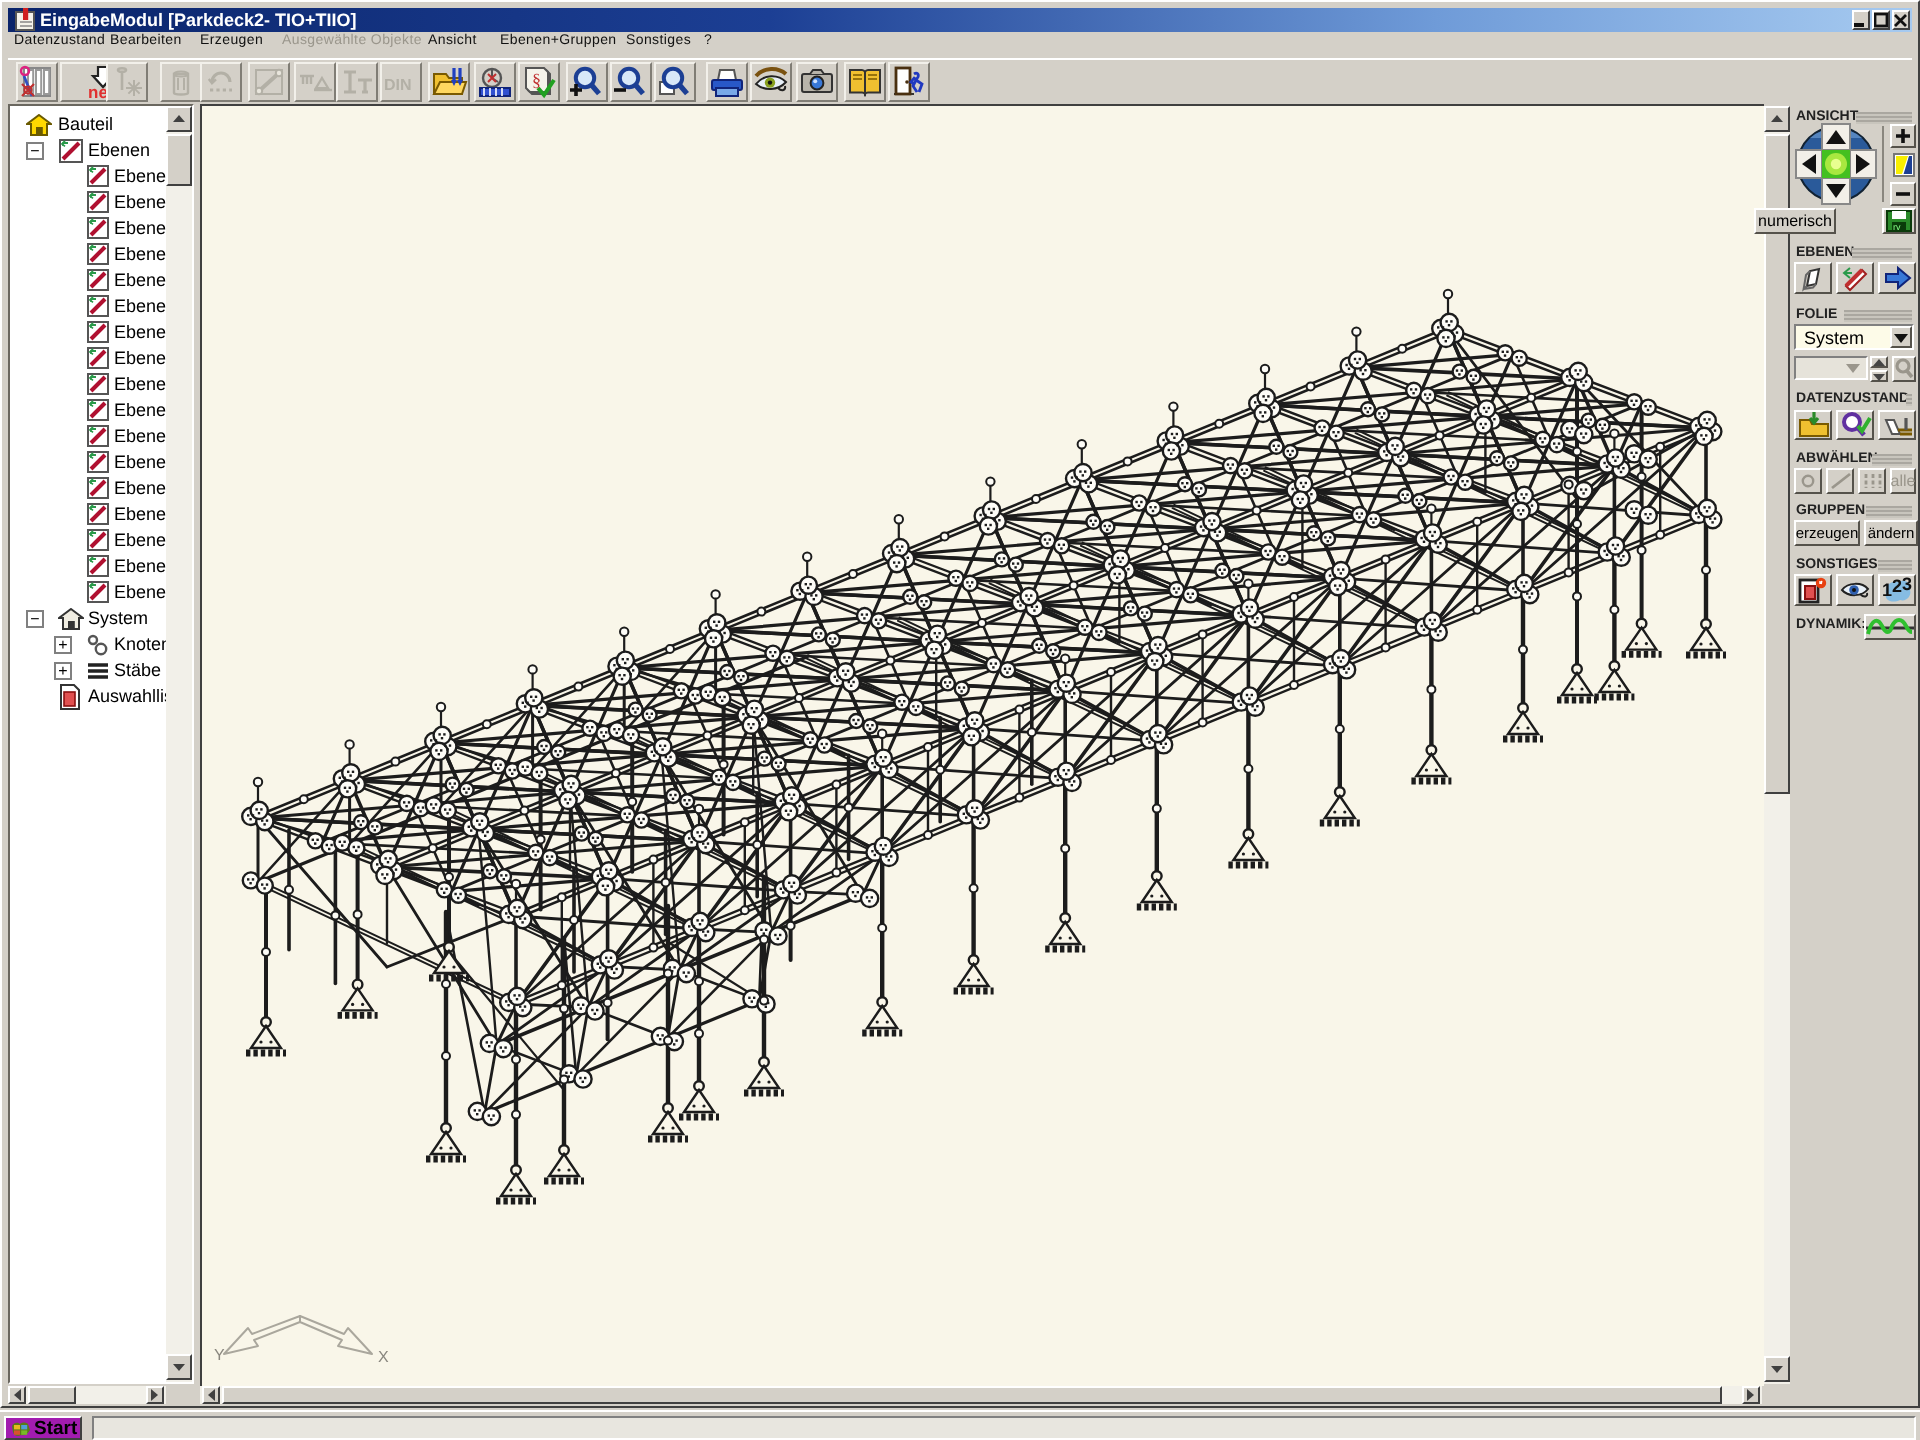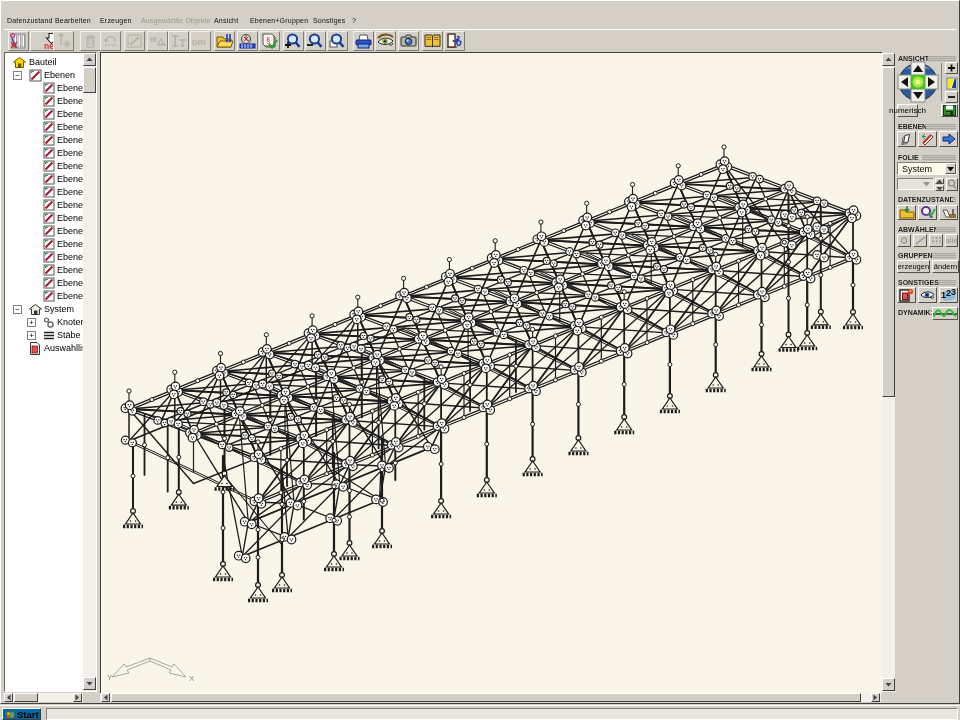--- a/index.html
+++ b/index.html
@@ -27,27 +27,44 @@
   border-right:1px solid #404040; border-bottom:1px solid #404040; }
 #canvas { position:absolute; left:99px; top:51px; width:782px; height:641px; background:#f9f6e9;
   border-top:1.5px solid #404040; border-left:1.5px solid #404040; }
 #rp { position:absolute; left:894px; top:51px; width:63px; height:641px; background:#d4d0c8; font-size:10px; }
 .ph { position:absolute; font-size:7px; font-weight:bold; color:#222; letter-spacing:0; }
 .ribbed { position:absolute; height:6px; background:repeating-linear-gradient(to bottom,#aaa7a0 0,#aaa7a0 1px,#c8c5bd 1px,#c8c5bd 2px); }
 .pbtn { position:absolute; background:#d4d0c8; border-top:1px solid #fff; border-left:1px solid #fff;
   border-right:1px solid #55524b; border-bottom:1px solid #55524b; display:flex; align-items:center; justify-content:center; }
 .vsep { position:absolute; width:1px; background:#8a877f; }
 #taskbar { position:absolute; left:0; top:705px; width:960px; height:15px; background:#d4d0c8; border-top:1px solid #fff; }
-#startbtn { position:absolute; left:2px; top:2px; width:39px; height:12px; background:#0369a1;
+#startbtn { position:absolute; left:2px; top:2px; width:39px; height:12px; background:#a21caf;
   border-top:1px solid #fff; border-left:1px solid #fff; border-right:1px solid #404040; border-bottom:1px solid #404040;
   font-size:9.5px; font-weight:bold; padding-left:14px; line-height:11px; }
 #tray { position:absolute; left:46px; top:2px; right:2px; height:12px; background:#e8e6df; border:1px solid; border-color:#808080 #fff #fff #808080; }
 </style></head>
 <body>
 <div id="win">
+  <div id="title">
+    <svg style="position:absolute;left:3px;top:0px" width="12" height="12">
+        <rect x="1" y="2" width="9" height="9" fill="#f4f2ea" stroke="#555"></rect>
+        <rect x="4.5" y="0" width="2.6" height="6" fill="#d02020"></rect>
+        <path d="M3 7 H9 M3 9 H9" stroke="#888" stroke-width="0.8"></path>
+      </svg>
+    <span class="txt">EingabeModul [Parkdeck2- TIO+TIIO]</span>
+    <div class="tbn" style="right:21px"><svg width="7" height="8">
+          <rect x="0" y="5.5" width="5" height="2" fill="#111"></rect>
+        </svg></div>
+    <div class="tbn" style="right:11px"><svg width="7" height="8">
+          <rect x="0.5" y="1" width="6" height="6" fill="none" stroke="#111" stroke-width="1.4"></rect>
+        </svg></div>
+    <div class="tbn" style="right:1px"><svg width="7" height="8">
+          <path d="M0.5 1.5 L6 7 M6 1.5 L0.5 7" stroke="#111" stroke-width="1.4"></path>
+        </svg></div>
+  </div>
   <div id="menubar">
     <span style="left:3px">Datenzustand</span>
       <span style="left:51px">Bearbeiten</span>
     <span style="left:96px">Erzeugen</span>
       <span style="left:137px;color:#9a968c">Ausgewählte Objekte</span>
     <span style="left:210px">Ansicht</span>
       <span style="left:246px">Ebenen+Gruppen</span>
     <span style="left:309px">Sonstiges</span>
       <span style="left:348px">?</span>
   </div>
@@ -2629,21 +2646,21 @@
 <div style="position:absolute;left:945px;top:75px;width:12px;height:13px"><svg width="12" height="13">
         <rect x="1" y="1" width="10" height="11" fill="#fff" stroke="#777"></rect>
         <path d="M2 2 H8 L5 11 H2 Z" fill="#f8ee00"></path>
         <path d="M8.5 2 L10 2 V11 L5.8 11 Z" fill="#1c3f94"></path>
       </svg></div>
 <div class="pbtn" style="left:944px;top:90px;width:13px;height:12px">
       <svg width="11" height="10">
         <path d="M2 5 H9" stroke="#111" stroke-width="1.8"></path>
       </svg>
     </div>
-<div class="pbtn" style="left:896px;top:103px;width:21px;height:13px;font-size:8px">numerisch</div>
+<div class="pbtn" style="left:876px;top:103px;width:41px;height:13px;font-size:8px">numerisch</div>
 <div class="pbtn" style="left:940px;top:103px;width:17px;height:13px">
       <svg width="13" height="11">
         <rect x="0.5" y="0.5" width="12" height="10" fill="#2a8a2a" stroke="#0a3a0a"></rect>
         <rect x="3" y="0.5" width="7" height="4" fill="#fff"></rect>
         <rect x="3" y="6" width="7" height="4.5" fill="#0a3a0a"></rect>
         <text x="3.5" y="10" font-size="4.5" fill="#8f8" font-family="Liberation Sans">rv</text>
       </svg>
     </div>
 <span class="ph" style="left:897px;top:122px">EBENEN</span>
     <div class="ribbed" style="left:925px;top:123px;width:30px"></div>

